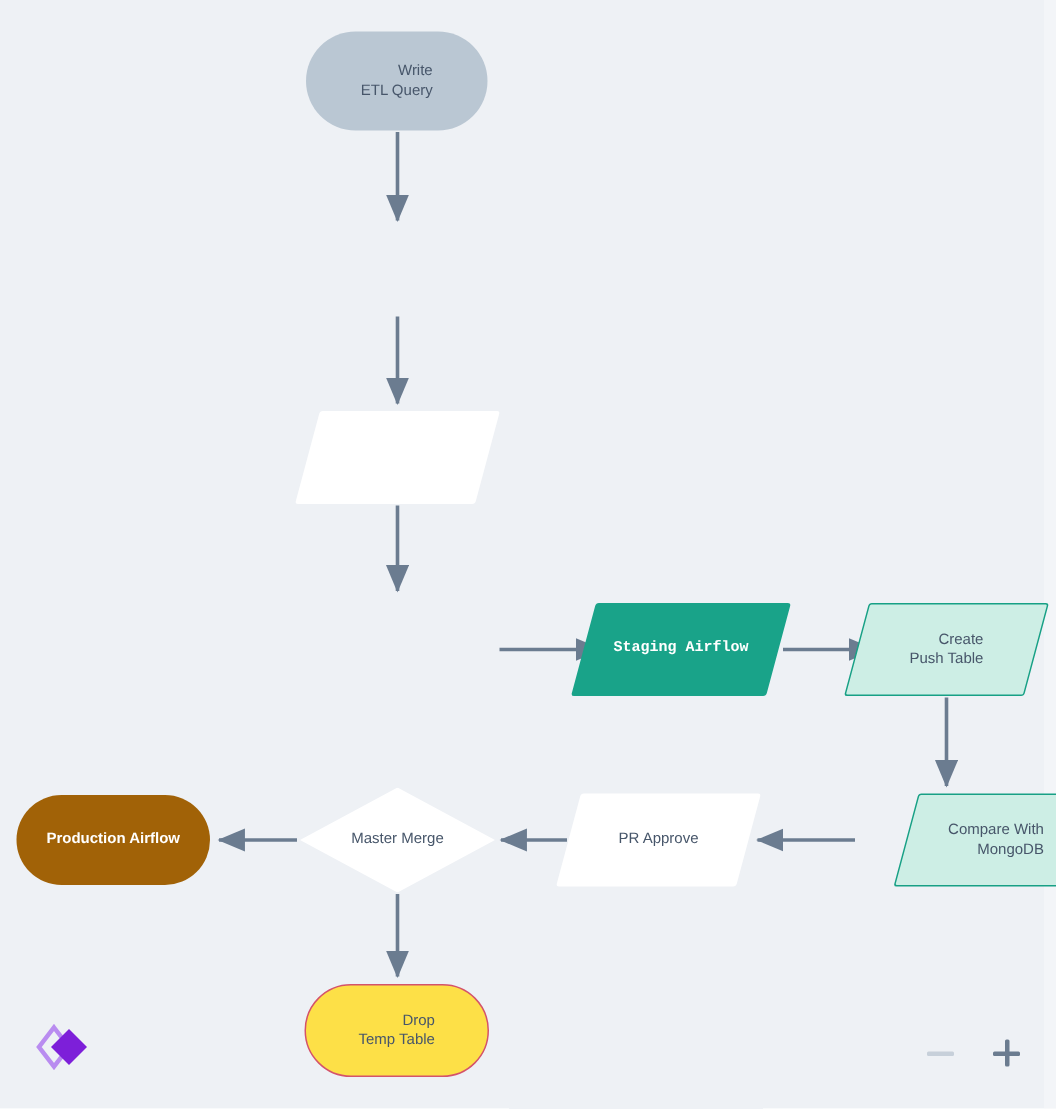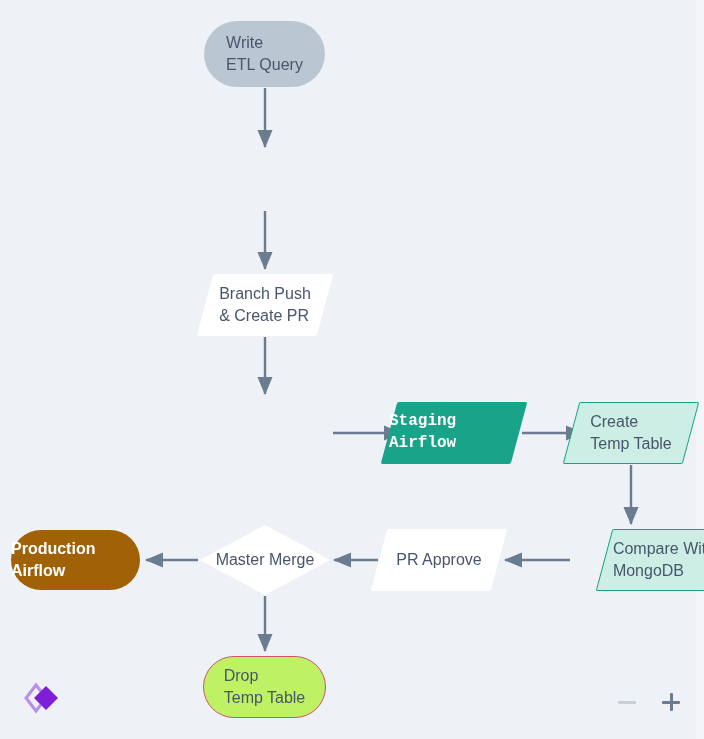--- a/index.html
+++ b/index.html
@@ -28,23 +28,23 @@
     inset: 0;
     width: 704px;
     height: 739px;
   }
   .node {
     position: absolute;
     box-sizing: border-box;
     display: flex;
     align-items: center;
     justify-content: center;
-    text-align: left;
+    text-align: right;
     line-height: 1.35;
-    font-size: 16px;
+    font-size: 10px;
     color: #47566a;
     user-select: none;
   }
   .node .label { pointer-events: none; white-space: pre-line; }
 
   
   .shape-stadium {
     border-radius: 999px;
   }
   
@@ -71,21 +71,21 @@
     clip-path: polygon(50% 0%, 100% 50%, 50% 100%, 0% 50%);
   }
   .dia-label { position: relative; z-index: 2; }
 
   
   .fill-gray     { background: #bac7d3; }
   .fill-white    { background: #ffffff; }
   .fill-teal     { background: #19a389; }
   .fill-tealsoft { background: #cdeee5; border: 1.6px solid #17a085; }
   .fill-blue     { background: #a16207; }
-  .fill-pink     { background: #bef264; border: 1.6px solid #d4536a; }
+  .fill-pink     { background: #fde047; border: 1.6px solid #d4536a; }
 
   .text-white { color: #ffffff; font-weight: bold; }
   .text-dark  { color: #47566a; }
 
   
   #zoom-controls {
     position: absolute;
     right: 22px;
     bottom: 26px;
     display: flex;
@@ -144,34 +144,32 @@
   </svg>
 
   <div class="node shape-stadium fill-gray" style="left:204px; top:21px; width:121px; height:66px;">
     <span class="label text-dark">Write
 ETL Query</span>
   </div>
 
 
   <div class="node shape-par" style="left:205px; top:274px; width:120px; height:62px;">
     <span class="par-body fill-white"></span>
-    <span class="label par-label text-dark">Branch Push
-&amp; Create PR</span>
   </div>
 
 
   <div class="node shape-par" style="left:389px; top:402px; width:130px; height:62px;font-family:Liberation Mono, monospace;">
     <span class="par-body fill-teal"></span>
     <span class="label par-label text-white">Staging Airflow</span>
   </div>
 
   <div class="node shape-par" style="left:571px; top:402px; width:120px; height:62px;">
     <span class="par-body fill-tealsoft"></span>
     <span class="label par-label text-dark">Create
-Temp Table</span>
+Push Table</span>
   </div>
 
   <div class="node shape-par" style="left:604px; top:529px; width:120px; height:62px;">
     <span class="par-body fill-tealsoft"></span>
     <span class="label par-label text-dark">Compare With
 MongoDB</span>
   </div>
 
   <div class="node shape-diamond" style="left:200px; top:525px; width:130px; height:70px;">
     <span class="dia-body"></span>

